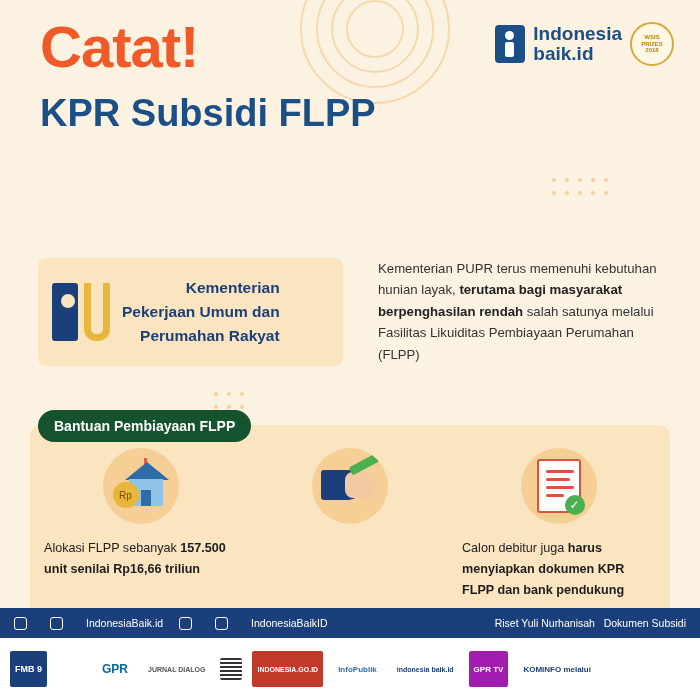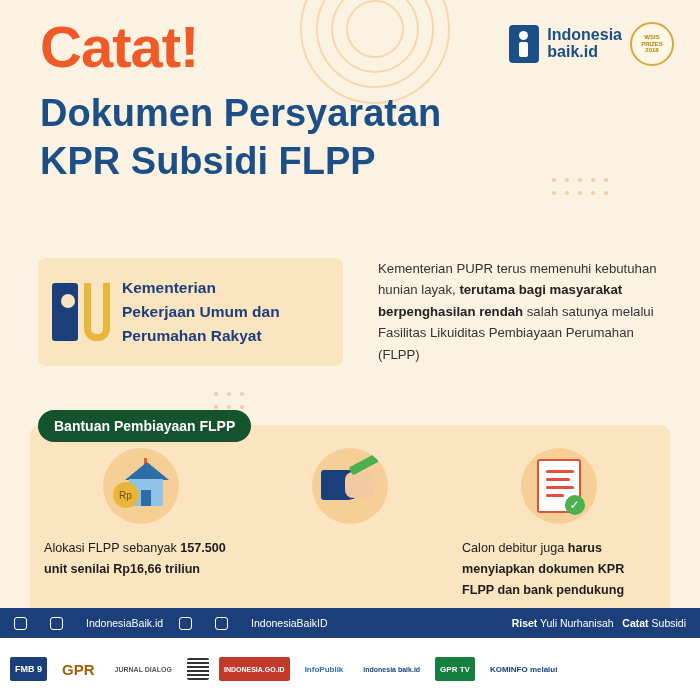--- a/index.html
+++ b/index.html
@@ -34,21 +34,21 @@
   }
 
   
   .logo-block { position: absolute; top: 22px; right: 26px; display: flex; align-items: center; gap: 8px; }
   .logo-mark {
     width: 30px; height: 38px; background: #1b4f86; border-radius: 4px;
     position: relative;
   }
   .logo-mark .dot { position: absolute; width: 9px; height: 9px; background: #fff; border-radius: 50%; top: 6px; left: 10px;}
   .logo-mark .stem { position: absolute; width: 9px; height: 15px; background: #fff; border-radius: 2px; bottom: 6px; left: 10px;}
-  .logo-text { font-size: 16px; font-weight: bold; color: #1b4f86; line-height: 1.05; }
+  .logo-text { font-size: 19px; font-weight: bold; color: #1b4f86; line-height: 1.05; }
   .award {
     width: 44px; height: 44px; border: 2px solid #d7a93a; border-radius: 50%;
     display: flex; flex-direction: column; align-items: center; justify-content: center;
     color: #b8860b; font-size: 6px; font-weight: bold; text-align: center; line-height: 1.1;
     background: #fff7e6;
   }
 
   
   .dots-row { position: absolute; display: grid; gap: 9px; }
   .dot-s { width: 4px; height: 4px; border-radius: 50%; background: #f0cfa0; }
@@ -57,21 +57,21 @@
   .ministry {
     position: absolute; top: 258px; left: 38px; width: 305px; height: 108px;
     background: #fbe4c0; border-radius: 8px; display: flex; align-items: center; padding: 0 14px; gap: 12px;
   }
   .pu-logo {
     width: 58px; height: 58px; background: #fbe4c0; position: relative; flex: 0 0 58px;
   }
   .pu-logo .p { position: absolute; left: 0; top: 0; width: 26px; height: 58px; background: #1b3f7a; border-radius: 3px;}
   .pu-logo .p::after { content:""; position:absolute; left: 9px; top: 11px; width: 14px; height: 14px; background:#fbe4c0; border-radius:50%;}
   .pu-logo .u { position: absolute; right: 0; top: 0; width: 26px; height: 58px; border: 7px solid #e8b63a; border-top: none; border-radius: 0 0 12px 12px;}
-  .ministry-text { font-size: 15.5px; font-weight: bold; color: #1b3f7a; line-height: 1.55; }
+  .ministry-text { font-size: 15.5px; font-weight: bold; color: #1b3f7a; line-height: 1.55; text-align: right; }
 
   
   .para {
     position: absolute; top: 258px; left: 378px; width: 290px;
     font-size: 13.2px; color: #333; line-height: 1.62;
   }
   .para b { color: #222; }
 
   
   .flpp-tag {
@@ -117,49 +117,48 @@
   
   .footer {
     position: absolute; bottom: 62px; left: 0; width: 700px; height: 30px;
     background: #1b3f7a; display: flex; align-items: center; padding: 0 14px;
     color: #fff; font-size: 10.5px;
   }
   .f-social { display: flex; align-items: center; gap: 23px; }
   .sq { width: 13px; height: 13px; border-radius: 3px; border: 1.3px solid #fff; display:inline-block;}
   .f-spacer { flex: 1; }
   .f-credit { font-size: 10.5px; }
-  .f-credit b { font-weight: bold; }
+  .f-credit b { font-weight: normal; }
 
   
   .strip {
     position: absolute; bottom: 0; left: 0; width: 700px; height: 62px;
     background: #fff; display: flex; align-items: center; gap: 10px; padding: 0 10px;
   }
   .slogo {
-    height: 24px; display: flex; align-items: center; justify-content: center;
+    height: 36px; display: flex; align-items: center; justify-content: center;
     font-size: 9px; font-weight: bold; color: #444; padding: 0 5px;
     border-radius: 2px; white-space: nowrap;
   }
 </style>
 </head>
 <body>
 
 <div class="page">
 
   <div class="rings">
     <div class="ring" style="width:150px;height:150px;"></div>
     <div class="ring" style="width:118px;height:118px;"></div>
     <div class="ring" style="width:88px;height:88px;"></div>
     <div class="ring" style="width:58px;height:58px;"></div>
   </div>
 
   <div class="header">
     <div class="catat">Catat!</div>
     <div class="subtitle">
-      <div>Dokumen Persyaratan</div>
       <div>KPR Subsidi FLPP</div>
     </div>
   </div>
 
   <div class="logo-block">
     <div class="logo-mark">
       <div class="dot"></div>
         <div class="stem"></div>
     </div>
     <div class="logo-text">
@@ -266,30 +265,30 @@
     <div class="f-social" style="margin-left:16px;">
       <span class="sq"></span>
       <span class="sq"></span>
       <span>IndonesiaBaikID</span>
     </div>
     <div class="f-spacer"></div>
     <div class="f-credit">
       <b>Riset</b>
       <span>Yuli Nurhanisah</span>
       &nbsp;
-      <b>Catat</b>
+      <b>Dokumen</b>
       <span>Subsidi</span>
     </div>
   </div>
 
   <div class="strip">
     <div class="slogo" style="background:#1b3f7a;color:#fff;">FMB 9</div>
-    <div class="slogo" style="color:#a16207;font-size:15px;">GPR</div>
+    <div class="slogo" style="color:#0369a1;font-size:12px;margin-left:40px;">GPR</div>
     <div class="slogo" style="color:#555;font-size:7px;">JURNAL DIALOG</div>
     <div class="slogo" style="width:22px;height:22px;background:repeating-linear-gradient(0deg,#333 0 2px,#fff 2px 4px);"></div>
     <div class="slogo" style="background:#c0392b;color:#fff;font-size:7px;">INDONESIA.GO.ID</div>
     <div class="slogo" style="color:#2f6da8;font-size:8px;">InfoPublik</div>
     <div class="slogo" style="color:#1b3f7a;font-size:7px;">indonesia baik.id</div>
-    <div class="slogo" style="background:#15803d;color:#fff;font-size:8px;">GPR TV</div>
+    <div class="slogo" style="background:#a21caf;color:#fff;font-size:8px;">GPR TV</div>
     <div class="slogo" style="color:#1b3f7a;font-size:8px;">KOMINFO melalui</div>
   </div>
 
 </div>
 
 </body></html>

